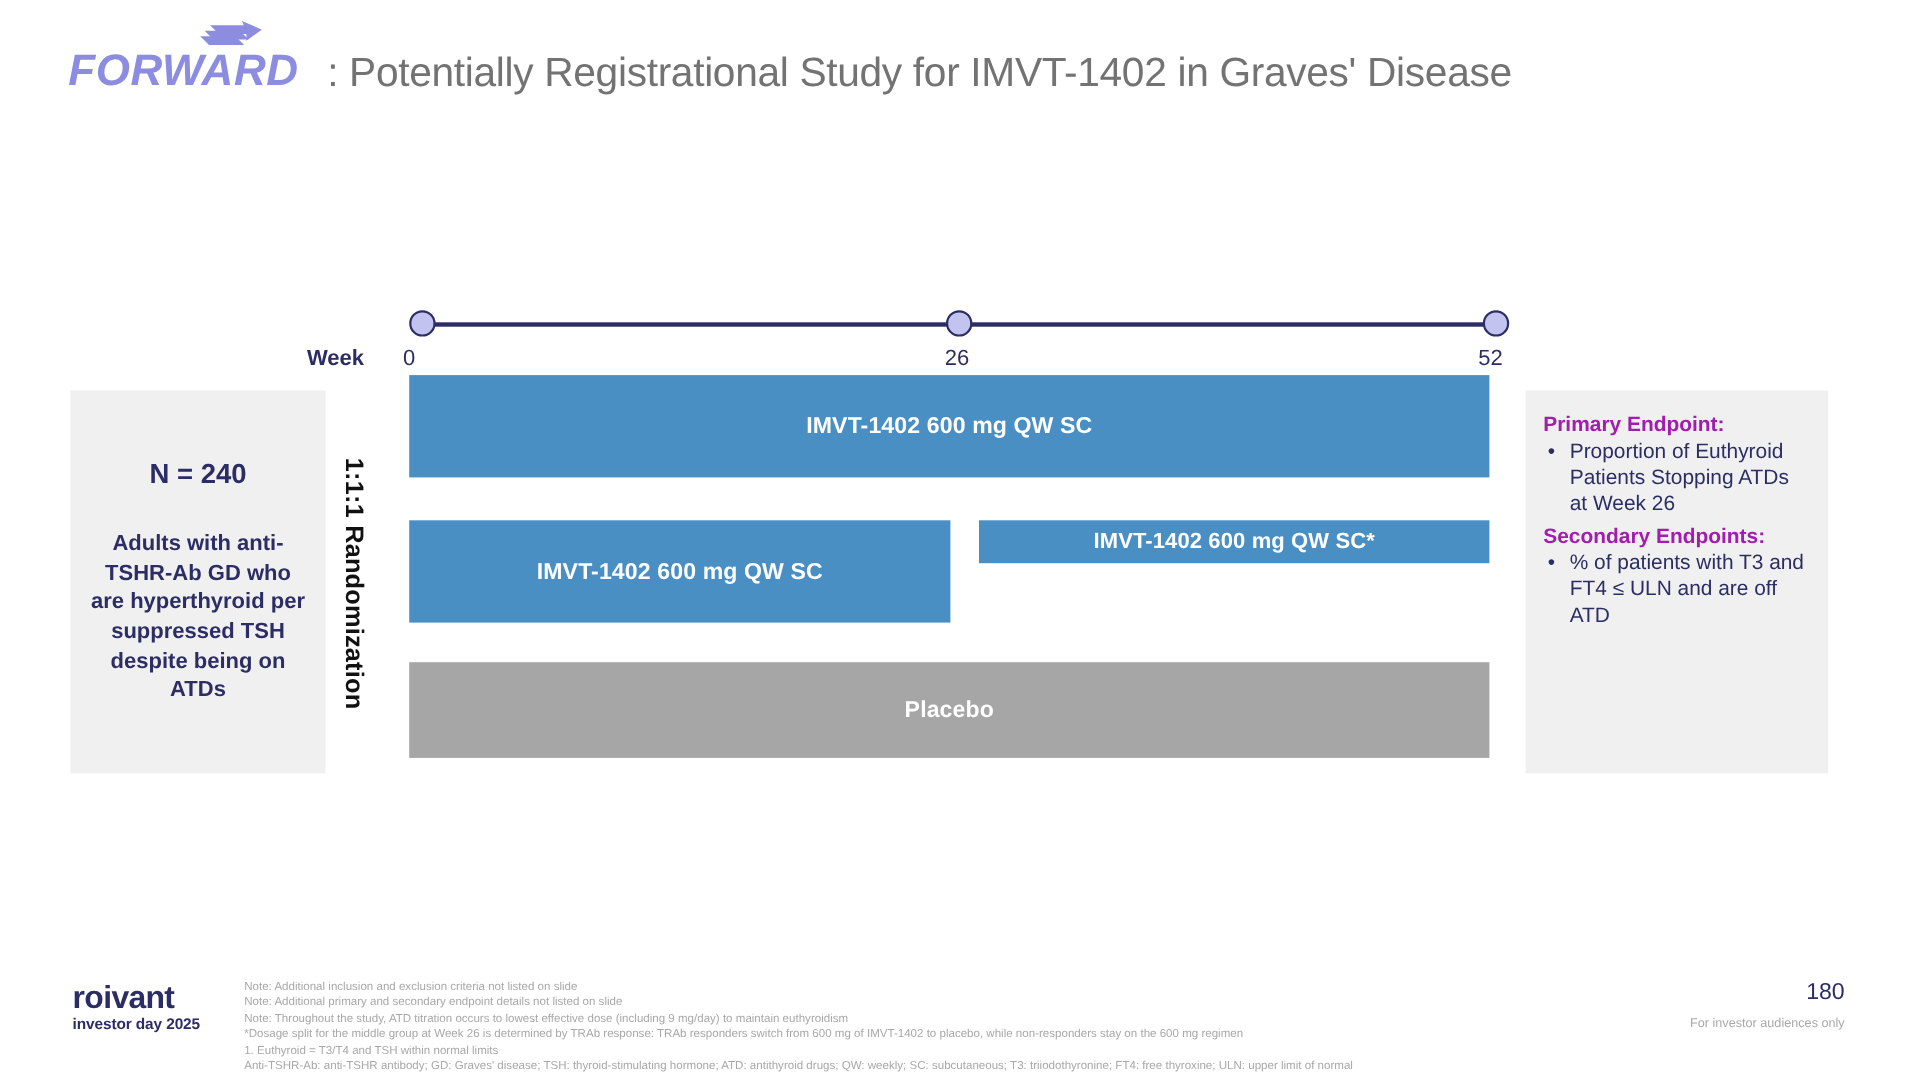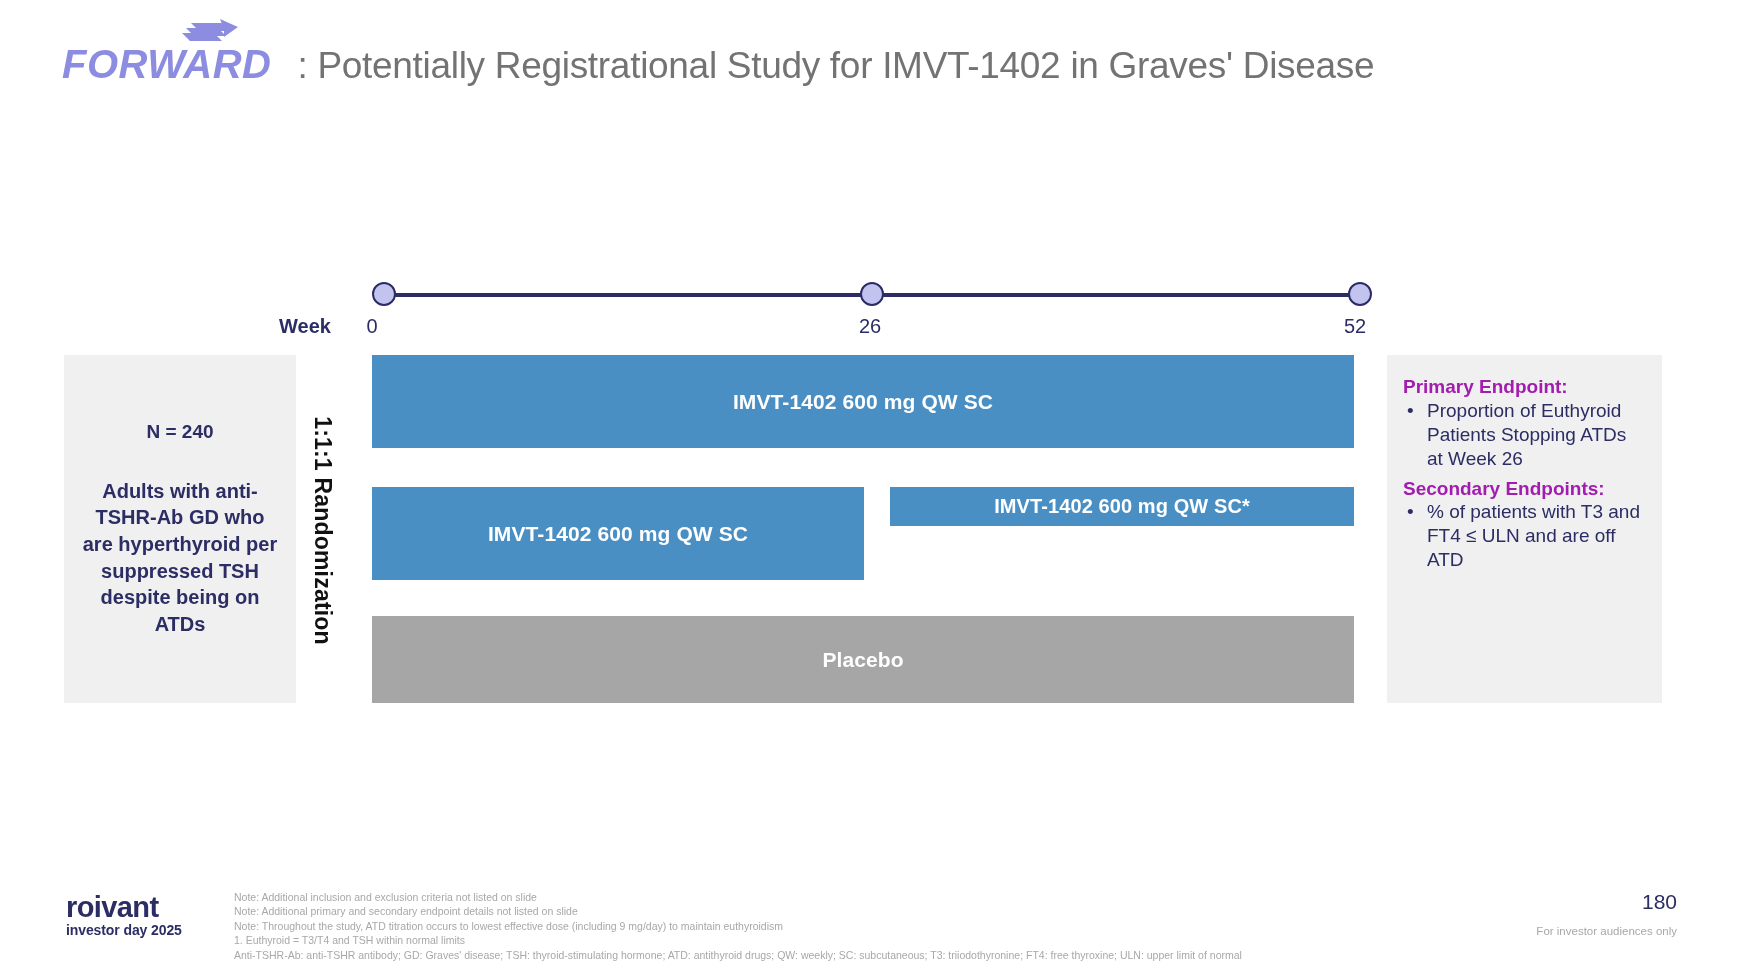--- a/index.html
+++ b/index.html
@@ -109,21 +109,21 @@
     width: 232px;
     height: 348px;
     background: #f0f0f0;
     display: flex;
     flex-direction: column;
     align-items: center;
     justify-content: center;
     padding: 0 14px;
   }
   .pop-n {
-    font-size: 19px;
+    font-size: 25px;
     font-weight: 700;
     color: #2b2d64;
     margin-bottom: 35px;
   }
   .pop-desc {
     font-size: 20px;
     font-weight: 700;
     color: #2b2d64;
     text-align: center;
     line-height: 1.33;
@@ -147,21 +147,21 @@
     font-size: 23px;
     font-weight: 800;
     color: #111111;
     letter-spacing: 0.2px;
   }
 
   
   .arms {
     position: absolute;
     left: 372px;
-    top: 355px;
+    top: 341px;
     width: 1000px;
     height: 405px;
     text-align: center;
   }
   .bar {
     position: absolute;
     display: flex;
     align-items: center;
     justify-content: center;
     color: #ffffff;
@@ -238,21 +238,20 @@
     position: absolute;
     left: 222px;
     top: 890px;
     width: 1320px;
   }
   .notes div {
     font-size: 10.5px;
     color: #a8a8a8;
     line-height: 1.38;
     white-space: nowrap;
-    margin-left: 12px;
   }
   .page-num {
     position: absolute;
     right: 60px;
     top: 890px;
     font-size: 21px;
     color: #2b2d64;
     font-weight: 400;
   }
   .audience {
@@ -321,20 +320,21 @@
 
   <div class="roivant-logo">
     <div class="roivant-word">roivant</div>
     <div class="roivant-sub">investor day 2025</div>
   </div>
 
   <div class="notes">
     <div>Note: Additional inclusion and exclusion criteria not listed on slide</div>
     <div>Note: Additional primary and secondary endpoint details not listed on slide</div>
     <div>Note: Throughout the study, ATD titration occurs to lowest effective dose (including 9 mg/day) to maintain euthyroidism</div>
+    <div>*Dosage split for the middle group at Week 26 is determined by TRAb response: TRAb responders switch from 600 mg of IMVT-1402 to placebo, while non-responders stay on the 600 mg regimen</div>
     <div>1. Euthyroid = T3/T4 and TSH within normal limits</div>
     <div>Anti-TSHR-Ab: anti-TSHR antibody; GD: Graves' disease; TSH: thyroid-stimulating hormone; ATD: antithyroid drugs; QW: weekly; SC: subcutaneous; T3: triiodothyronine; FT4: free thyroxine; ULN: upper limit of normal</div>
   </div>
 
   <div class="page-num">180</div>
   <div class="audience">For investor audiences only</div>
 
 </div>
 
 </body></html>

